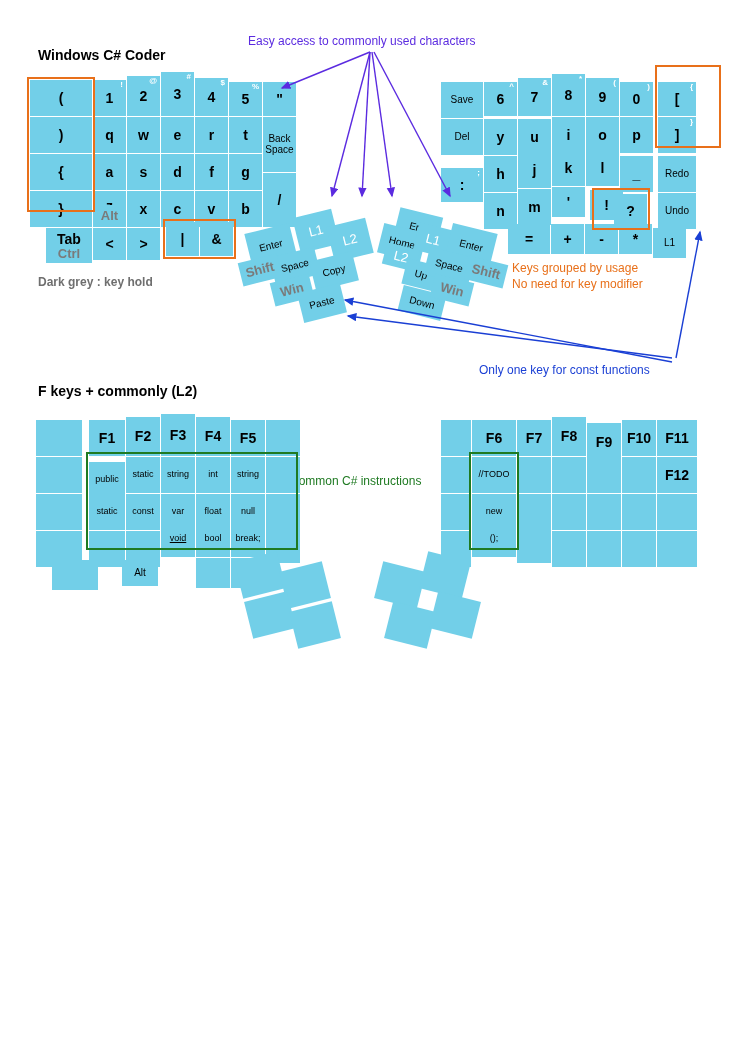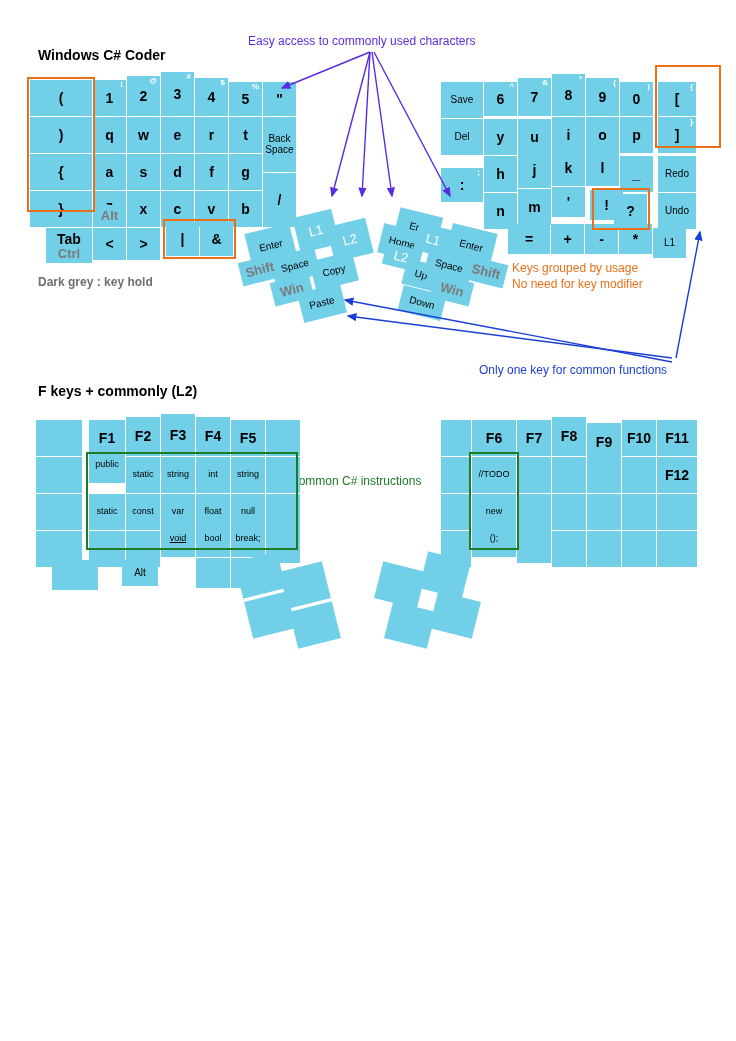--- a/index.html
+++ b/index.html
@@ -35,21 +35,21 @@
 
 <div class="abs title" style="left:38px;top:47px;">Windows C# Coder</div>
 
 <div class="abs label-purple" style="left:248px;top:34px;">Easy access to commonly used characters</div>
 
 <div class="abs label-orange" style="left:512px;top:260px;line-height:1.35;">
   <div>Keys grouped by usage</div>
   <div>No need for key modifier</div>
 </div>
 
-<div class="abs label-blue" style="left:479px;top:363px;">Only one key for common functions</div>
+<div class="abs label-blue" style="left:479px;top:363px;">Only one key for const functions</div>
 
 <div class="abs label-grey" style="left:38px;top:275px;">Dark grey : key hold</div>
 
 <div class="abs title" style="left:38px;top:383px;">F keys + commonly (L2)</div>
 
 <div class="abs label-green" style="left:290px;top:474px;color:#1f7a22;font-size:12px;">Common C# instructions</div>
 
 <div id="keys-root">
     <div class="key bold" style="left: 30px; top: 80px; width: 62px; height: 36px;">
       <span style="white-space: pre-line;">(</span>
@@ -328,21 +328,21 @@
     </div>
     <div class="key" style="left: 36px; top: 531px; width: 46px; height: 36px;">
       <span style="white-space: pre-line;"></span>
     </div>
     <div class="key" style="left: 52px; top: 560px; width: 46px; height: 30px;">
       <span style="white-space: pre-line;"></span>
     </div>
     <div class="key bold" style="left: 89px; top: 420px; width: 36px; height: 36px;">
       <span style="white-space: pre-line;">F1</span>
     </div>
-    <div class="key tiny" style="left: 89px; top: 447px; width: 36px; height: 36px;">
+    <div class="key tiny" style="left: 89px; top: 462px; width: 36px; height: 36px;">
       <span style="white-space: pre-line;">public</span>
     </div>
     <div class="key tiny" style="left: 89px; top: 494px; width: 36px; height: 36px;">
       <span style="white-space: pre-line;">static</span>
     </div>
     <div class="key" style="left: 89px; top: 531px; width: 36px; height: 36px;">
       <span style="white-space: pre-line;"></span>
     </div>
     <div class="key small" style="left: 122px; top: 560px; width: 36px; height: 26px;">
       <span style="white-space: pre-line;">Alt</span>

